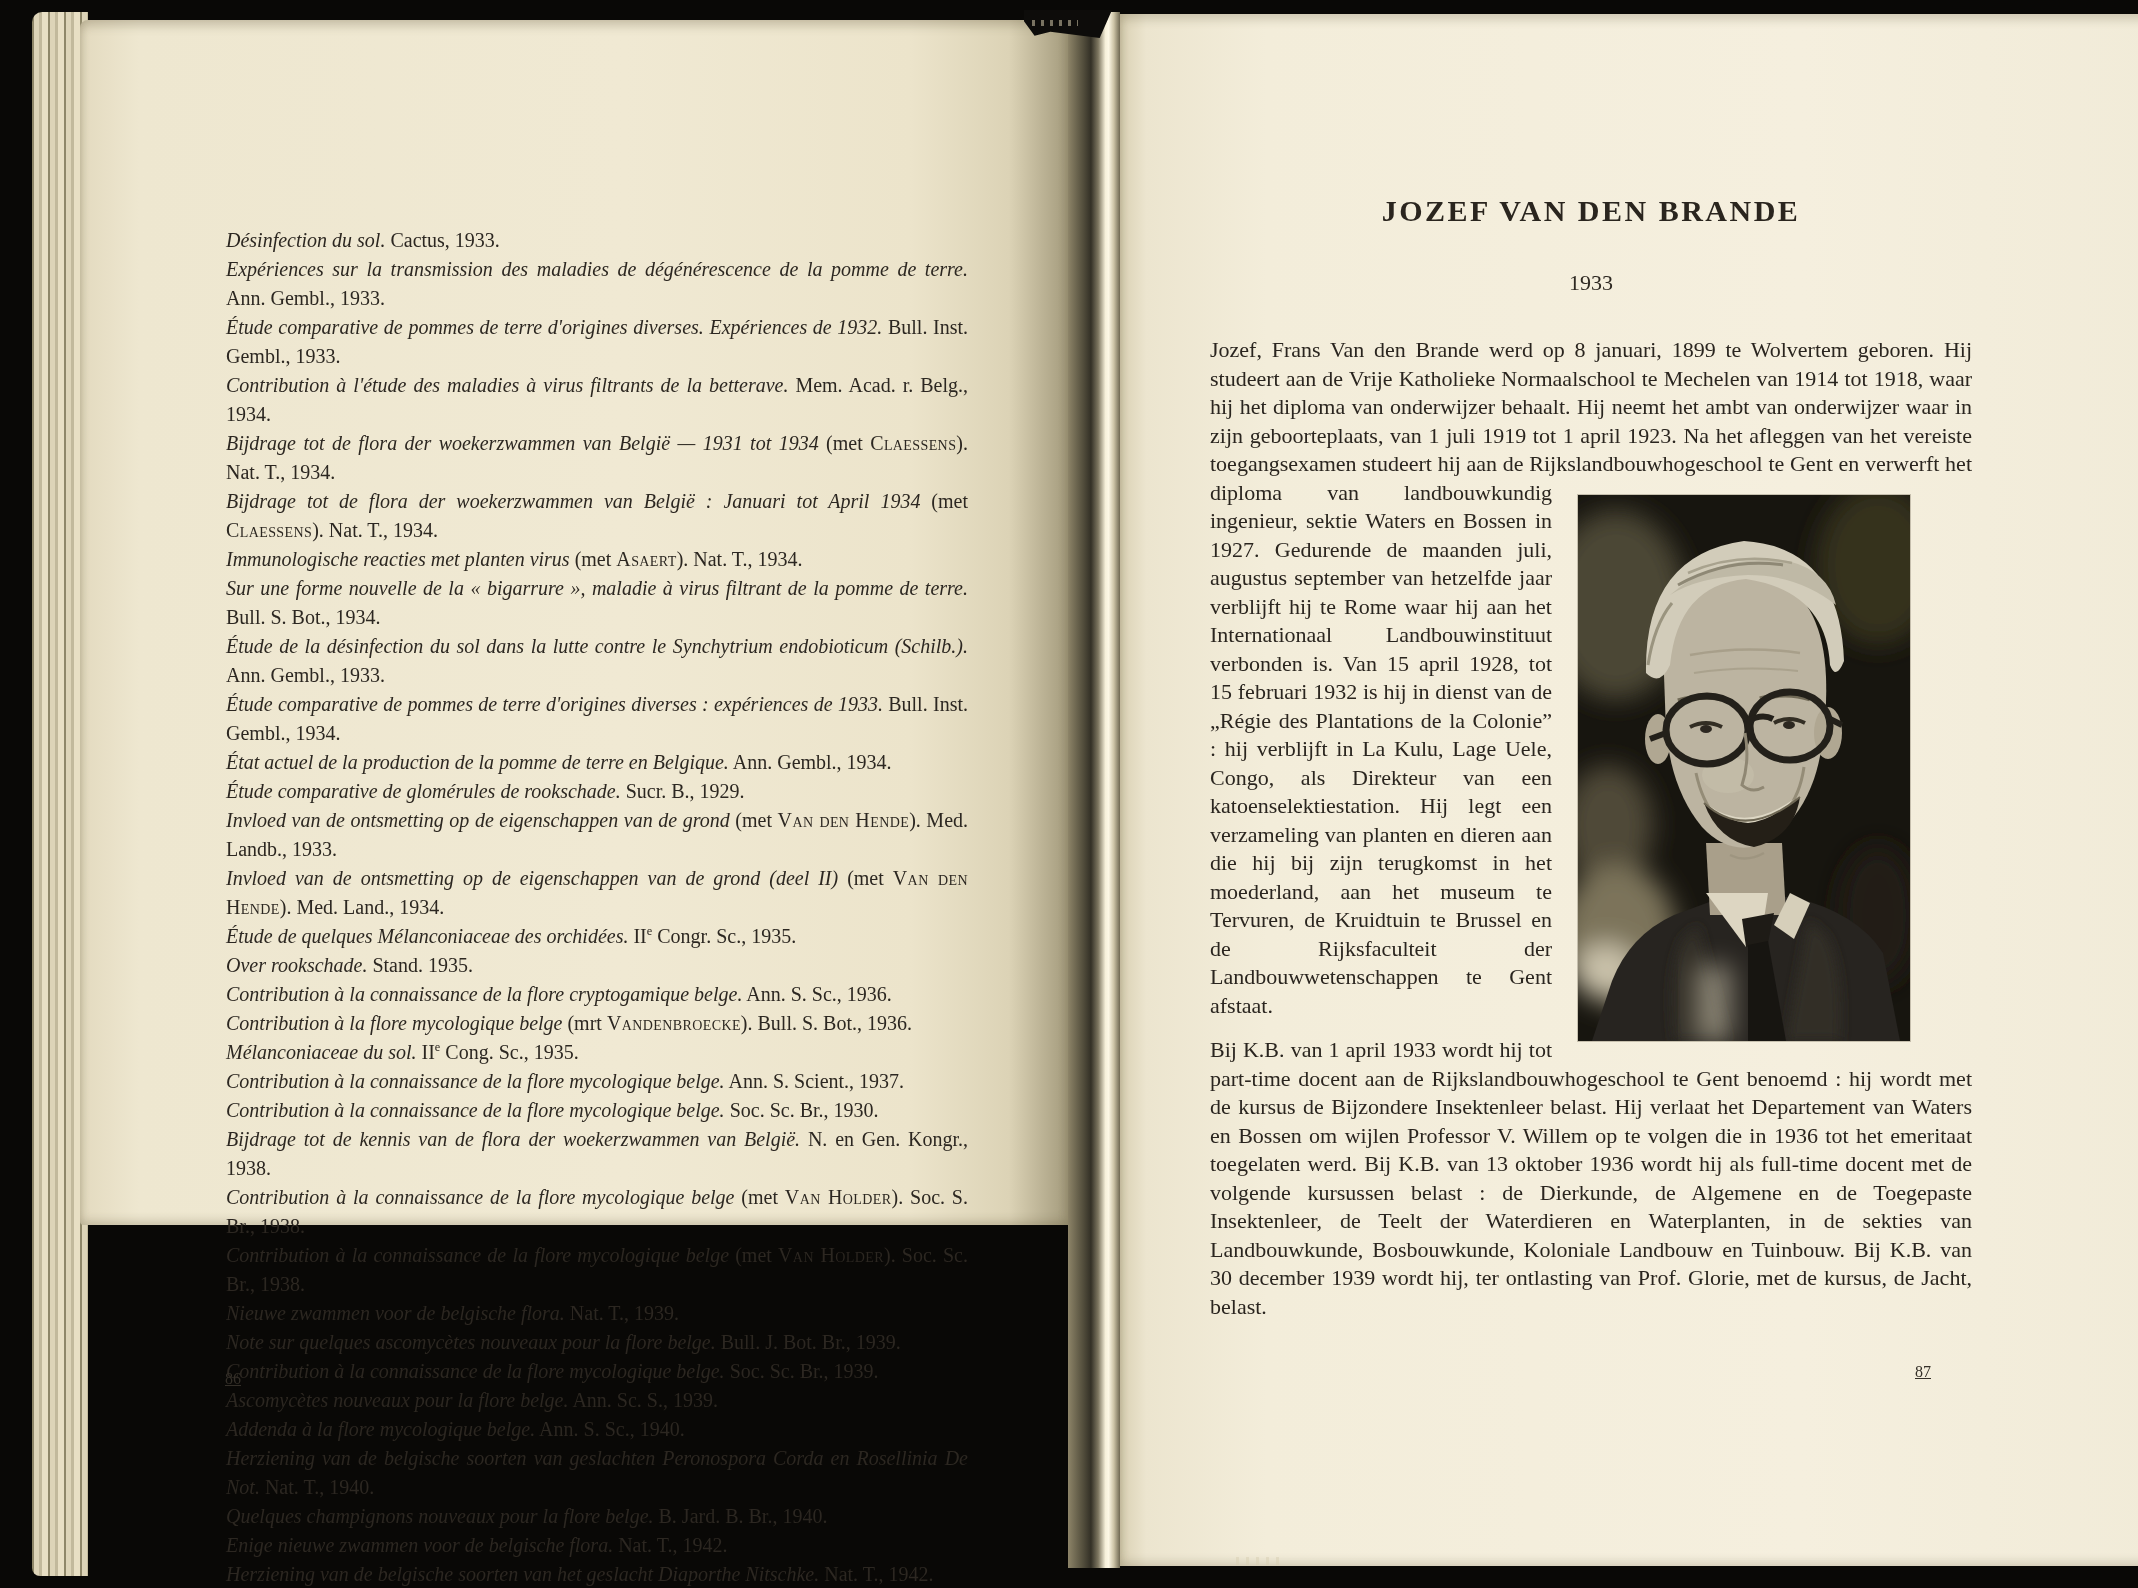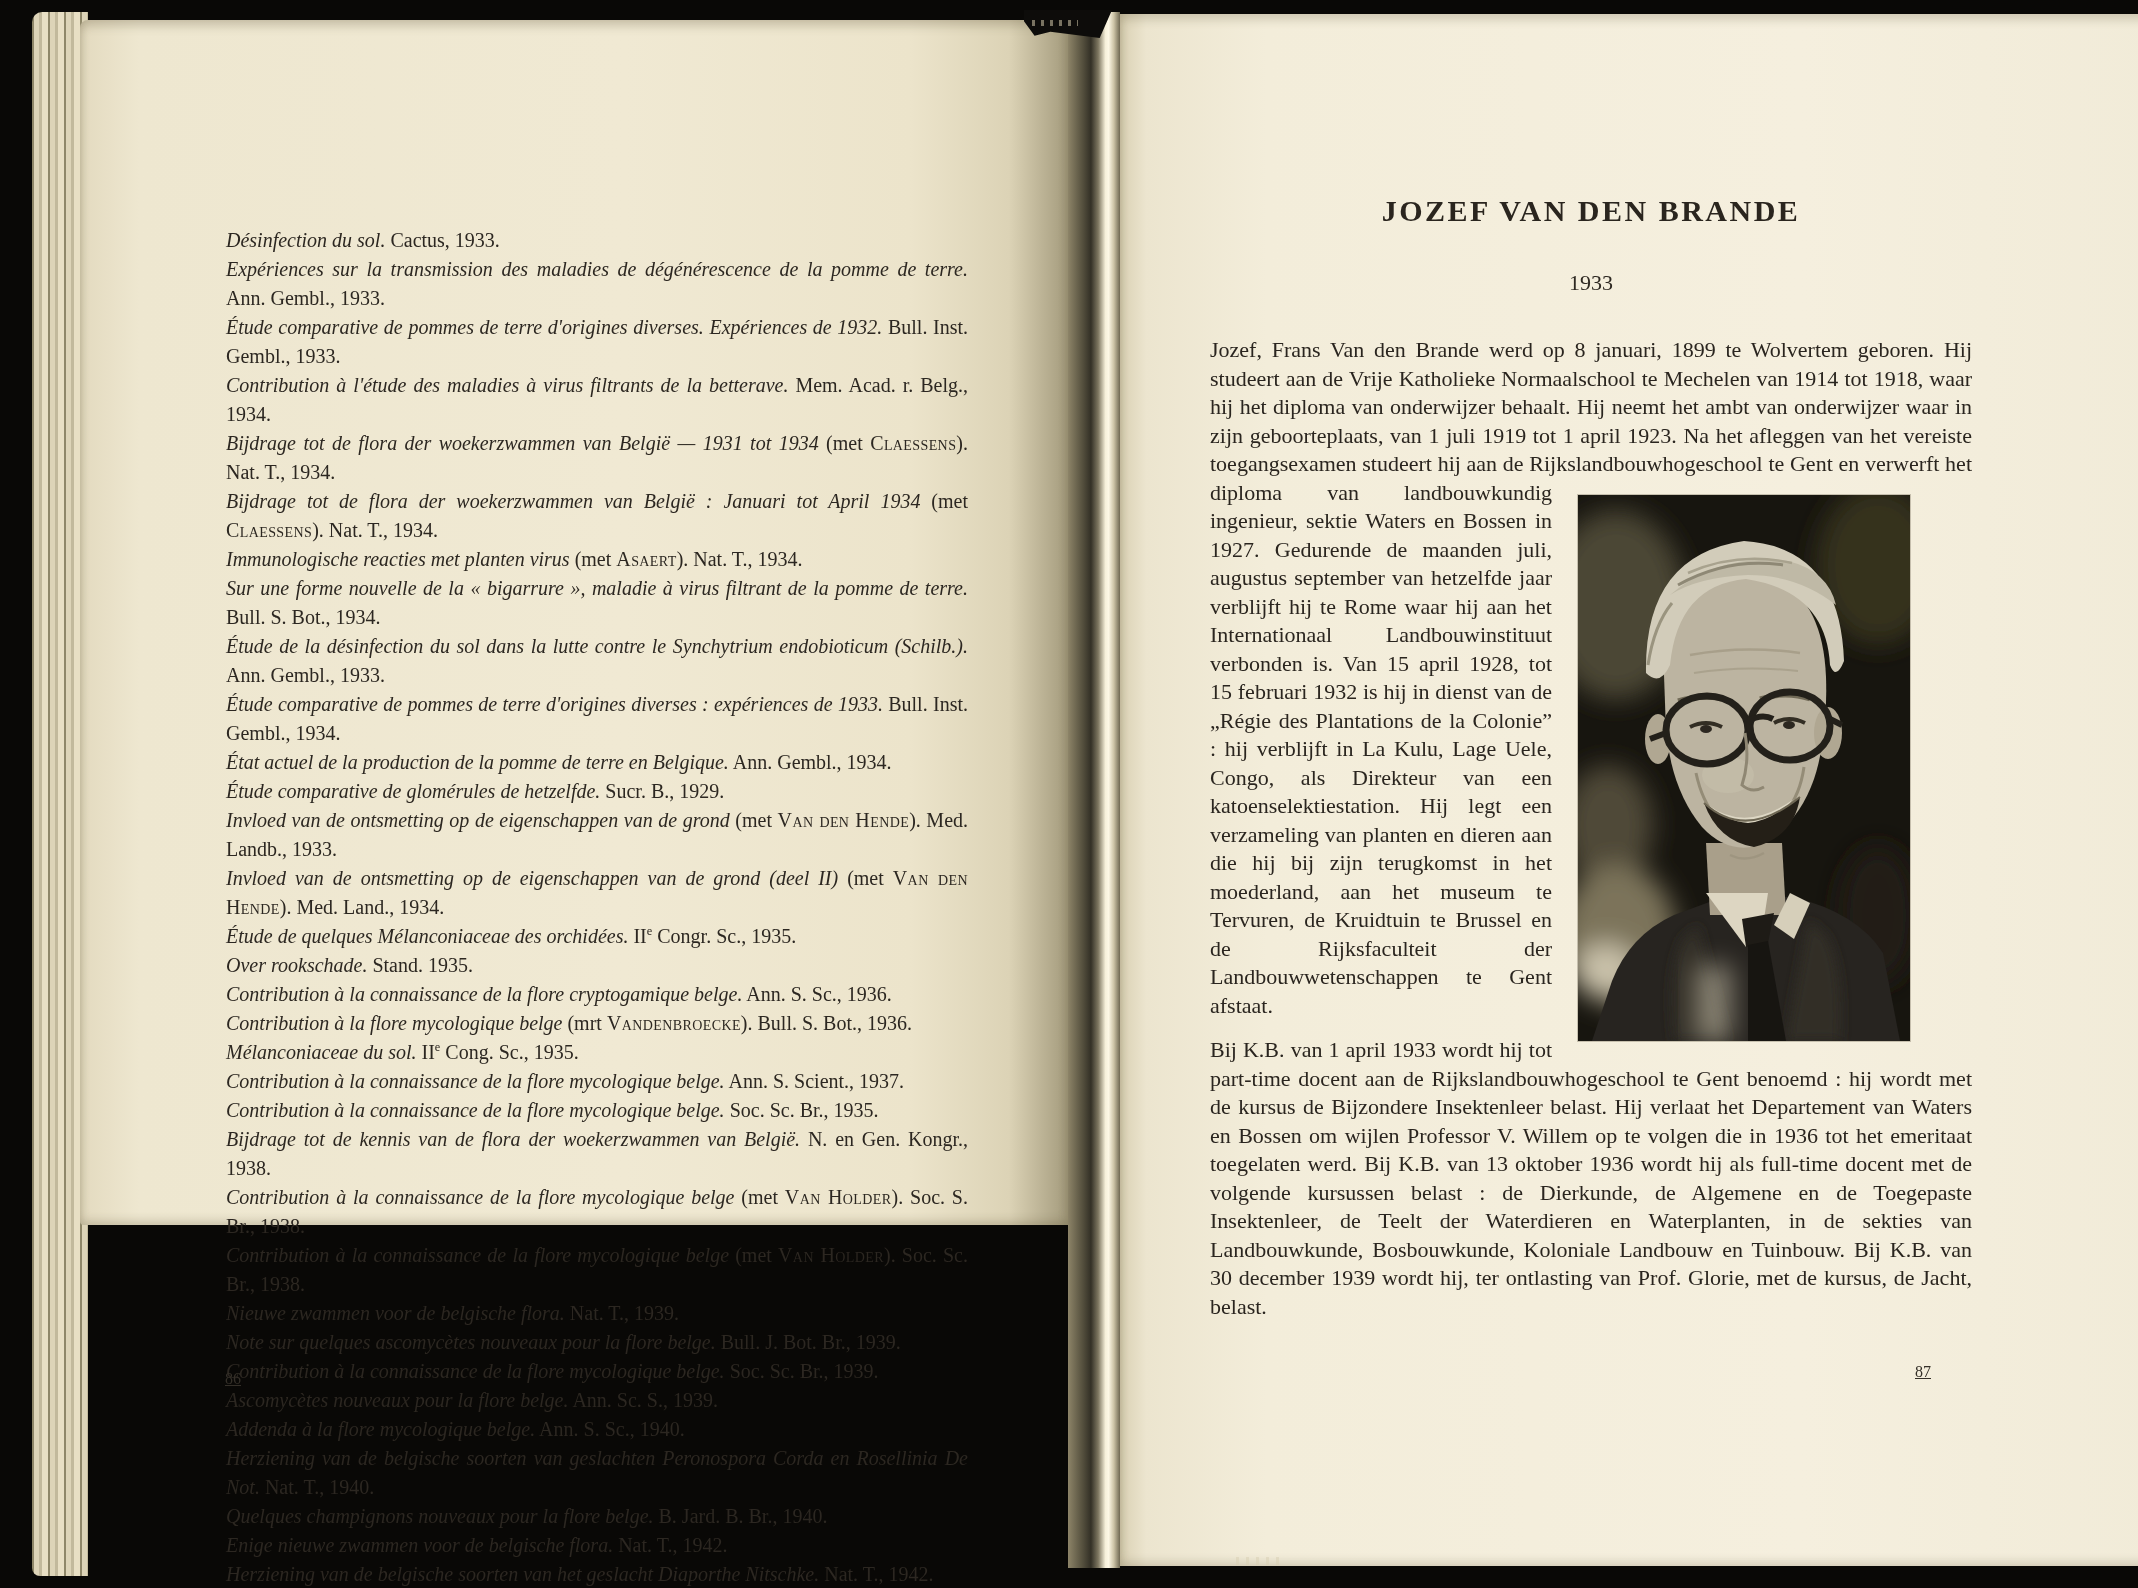--- a/index.html
+++ b/index.html
@@ -87,30 +87,30 @@
       <div class="entry"><span class="seg-i">Expériences sur la transmission des maladies de dégénérescence de la pomme de terre.</span><span class="seg-r"> Ann. Gembl., 1933.</span></div>
       <div class="entry"><span class="seg-i">Étude comparative de pommes de terre d'origines diverses. Expériences de 1932.</span><span class="seg-r"> Bull. Inst. Gembl., 1933.</span></div>
       <div class="entry"><span class="seg-i">Contribution à l'étude des maladies à virus filtrants de la betterave.</span><span class="seg-r"> Mem. Acad. r. Belg., 1934.</span></div>
       <div class="entry"><span class="seg-i">Bijdrage tot de flora der woekerzwammen van België — 1931 tot 1934</span><span class="seg-r"> (met </span><span class="seg-sc">Claessens</span><span class="seg-r">). Nat. T., 1934.</span></div>
       <div class="entry"><span class="seg-i">Bijdrage tot de flora der woekerzwammen van België : Januari tot April 1934</span><span class="seg-r"> (met </span><span class="seg-sc">Claessens</span><span class="seg-r">). Nat. T., 1934.</span></div>
       <div class="entry"><span class="seg-i">Immunologische reacties met planten virus</span><span class="seg-r"> (met </span><span class="seg-sc">Asaert</span><span class="seg-r">). Nat. T., 1934.</span></div>
       <div class="entry"><span class="seg-i">Sur une forme nouvelle de la « bigarrure », maladie à virus filtrant de la pomme de terre.</span><span class="seg-r"> Bull. S. Bot., 1934.</span></div>
       <div class="entry"><span class="seg-i">Étude de la désinfection du sol dans la lutte contre le Synchytrium endobioticum (Schilb.).</span><span class="seg-r"> Ann. Gembl., 1933.</span></div>
       <div class="entry"><span class="seg-i">Étude comparative de pommes de terre d'origines diverses : expériences de 1933.</span><span class="seg-r"> Bull. Inst. Gembl., 1934.</span></div>
       <div class="entry"><span class="seg-i">État actuel de la production de la pomme de terre en Belgique.</span><span class="seg-r"> Ann. Gembl., 1934.</span></div>
-      <div class="entry"><span class="seg-i">Étude comparative de glomérules de hetzelfde.</span><span class="seg-r"> Sucr. B., 1929.</span></div>
+      <div class="entry"><span class="seg-i">Étude comparative de glomérules de rookschade.</span><span class="seg-r"> Sucr. B., 1929.</span></div>
       <div class="entry"><span class="seg-i">Invloed van de ontsmetting op de eigenschappen van de grond</span><span class="seg-r"> (met </span><span class="seg-sc">Van den Hende</span><span class="seg-r">). Med. Landb., 1933.</span></div>
       <div class="entry"><span class="seg-i">Invloed van de ontsmetting op de eigenschappen van de grond (deel II)</span><span class="seg-r"> (met </span><span class="seg-sc">Van den Hende</span><span class="seg-r">). Med. Land., 1934.</span></div>
       <div class="entry"><span class="seg-i">Étude de quelques Mélanconiaceae des orchidées.</span><span class="seg-r"> II</span><span class="seg-sup">e</span><span class="seg-r"> Congr. Sc., 1935.</span></div>
       <div class="entry"><span class="seg-i">Over rookschade.</span><span class="seg-r"> Stand. 1935.</span></div>
       <div class="entry"><span class="seg-i">Contribution à la connaissance de la flore cryptogamique belge.</span><span class="seg-r"> Ann. S. Sc., 1936.</span></div>
       <div class="entry"><span class="seg-i">Contribution à la flore mycologique belge</span><span class="seg-r"> (mrt </span><span class="seg-sc">Vandenbroecke</span><span class="seg-r">). Bull. S. Bot., 1936.</span></div>
       <div class="entry"><span class="seg-i">Mélanconiaceae du sol.</span><span class="seg-r"> II</span><span class="seg-sup">e</span><span class="seg-r"> Cong. Sc., 1935.</span></div>
       <div class="entry"><span class="seg-i">Contribution à la connaissance de la flore mycologique belge.</span><span class="seg-r"> Ann. S. Scient., 1937.</span></div>
-      <div class="entry"><span class="seg-i">Contribution à la connaissance de la flore mycologique belge.</span><span class="seg-r"> Soc. Sc. Br., 1935.</span></div>
+      <div class="entry"><span class="seg-i">Contribution à la connaissance de la flore mycologique belge.</span><span class="seg-r"> Soc. Sc. Br., 1930.</span></div>
       <div class="entry"><span class="seg-i">Bijdrage tot de kennis van de flora der woekerzwammen van België.</span><span class="seg-r"> N. en Gen. Kongr., 1938.</span></div>
       <div class="entry"><span class="seg-i">Contribution à la connaissance de la flore mycologique belge</span><span class="seg-r"> (met </span><span class="seg-sc">Van Holder</span><span class="seg-r">). Soc. S. Br., 1938.</span></div>
       <div class="entry"><span class="seg-i">Contribution à la connaissance de la flore mycologique belge</span><span class="seg-r"> (met </span><span class="seg-sc">Van Holder</span><span class="seg-r">). Soc. Sc. Br., 1938.</span></div>
       <div class="entry"><span class="seg-i">Nieuwe zwammen voor de belgische flora.</span><span class="seg-r"> Nat. T., 1939.</span></div>
       <div class="entry"><span class="seg-i">Note sur quelques ascomycètes nouveaux pour la flore belge.</span><span class="seg-r"> Bull. J. Bot. Br., 1939.</span></div>
       <div class="entry"><span class="seg-i">Contribution à la connaissance de la flore mycologique belge.</span><span class="seg-r"> Soc. Sc. Br., 1939.</span></div>
       <div class="entry"><span class="seg-i">Ascomycètes nouveaux pour la flore belge.</span><span class="seg-r"> Ann. Sc. S., 1939.</span></div>
       <div class="entry"><span class="seg-i">Addenda à la flore mycologique belge.</span><span class="seg-r"> Ann. S. Sc., 1940.</span></div>
       <div class="entry"><span class="seg-i">Herziening van de belgische soorten van geslachten Peronospora Corda en Rosellinia De Not.</span><span class="seg-r"> Nat. T., 1940.</span></div>
       <div class="entry"><span class="seg-i">Quelques champignons nouveaux pour la flore belge.</span><span class="seg-r"> B. Jard. B. Br., 1940.</span></div>

